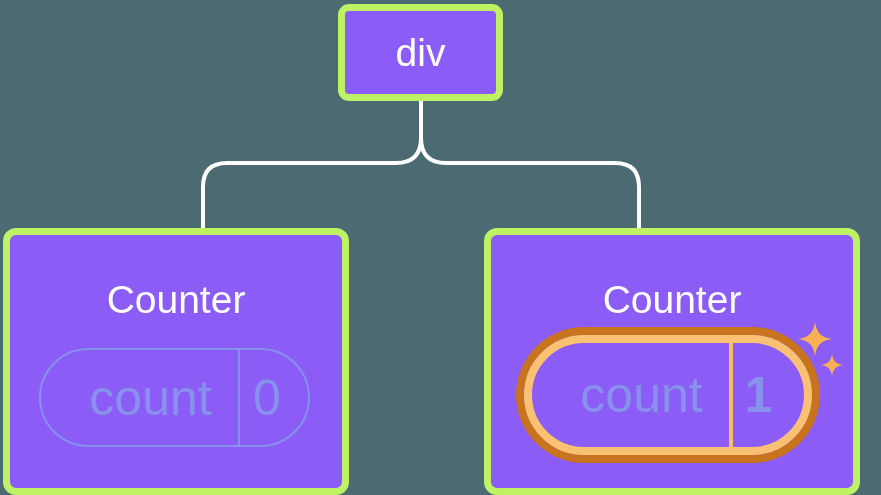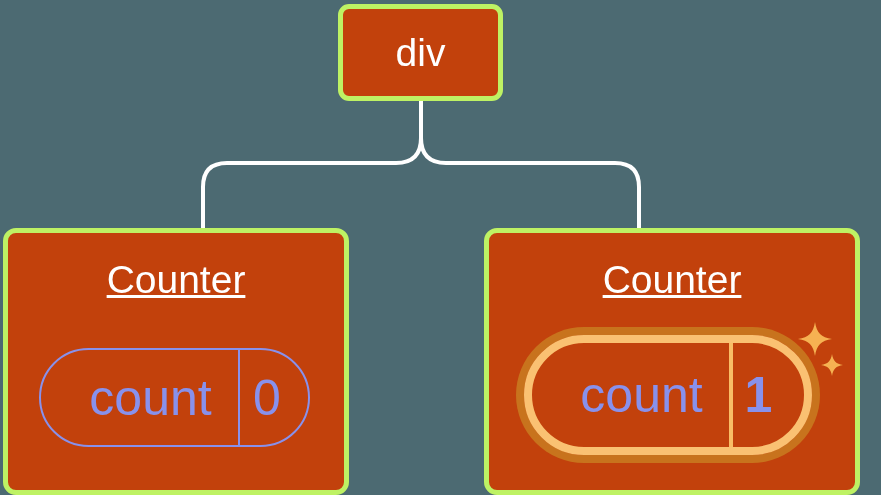--- a/index.html
+++ b/index.html
@@ -20,47 +20,46 @@
   .connector-svg {
     position: absolute;
     left: 0; top: 0;
     width: 881px; height: 495px;
   }
 
   
   .node {
     position: absolute;
     box-sizing: border-box;
-    background: #c2410c;
-    border: 5px solid #bef264;
+    background: #8b5cf6;
+    border: 7px solid #bef264;
     color: #FFFFFF;
   }
   .node-root {
     left: 338px; top: 4px;
     width: 165px; height: 97px;
     border-radius: 11px;
     display: flex;
     align-items: center;
     justify-content: center;
     font-size: 39px;
     line-height: 1;
   }
   .node-counter {
     border-radius: 13px;
   }
   .node-counter.left  { left: 3px;   top: 228px; width: 346px; height: 267px; }
   .node-counter.right { left: 484px; top: 228px; width: 376px; height: 267px; }
 
   .counter-title {
-    margin-top: 27px;
+    margin-top: 45px;
     text-align: center;
     font-size: 39px;
     line-height: 39px;
     color: #FFFFFF;
-    text-decoration: underline;
   }
 
   
   .pill {
     position: absolute;
     box-sizing: border-box;
     display: flex;
     align-items: stretch;
     border-radius: 999px;
     color: #8891EC;

